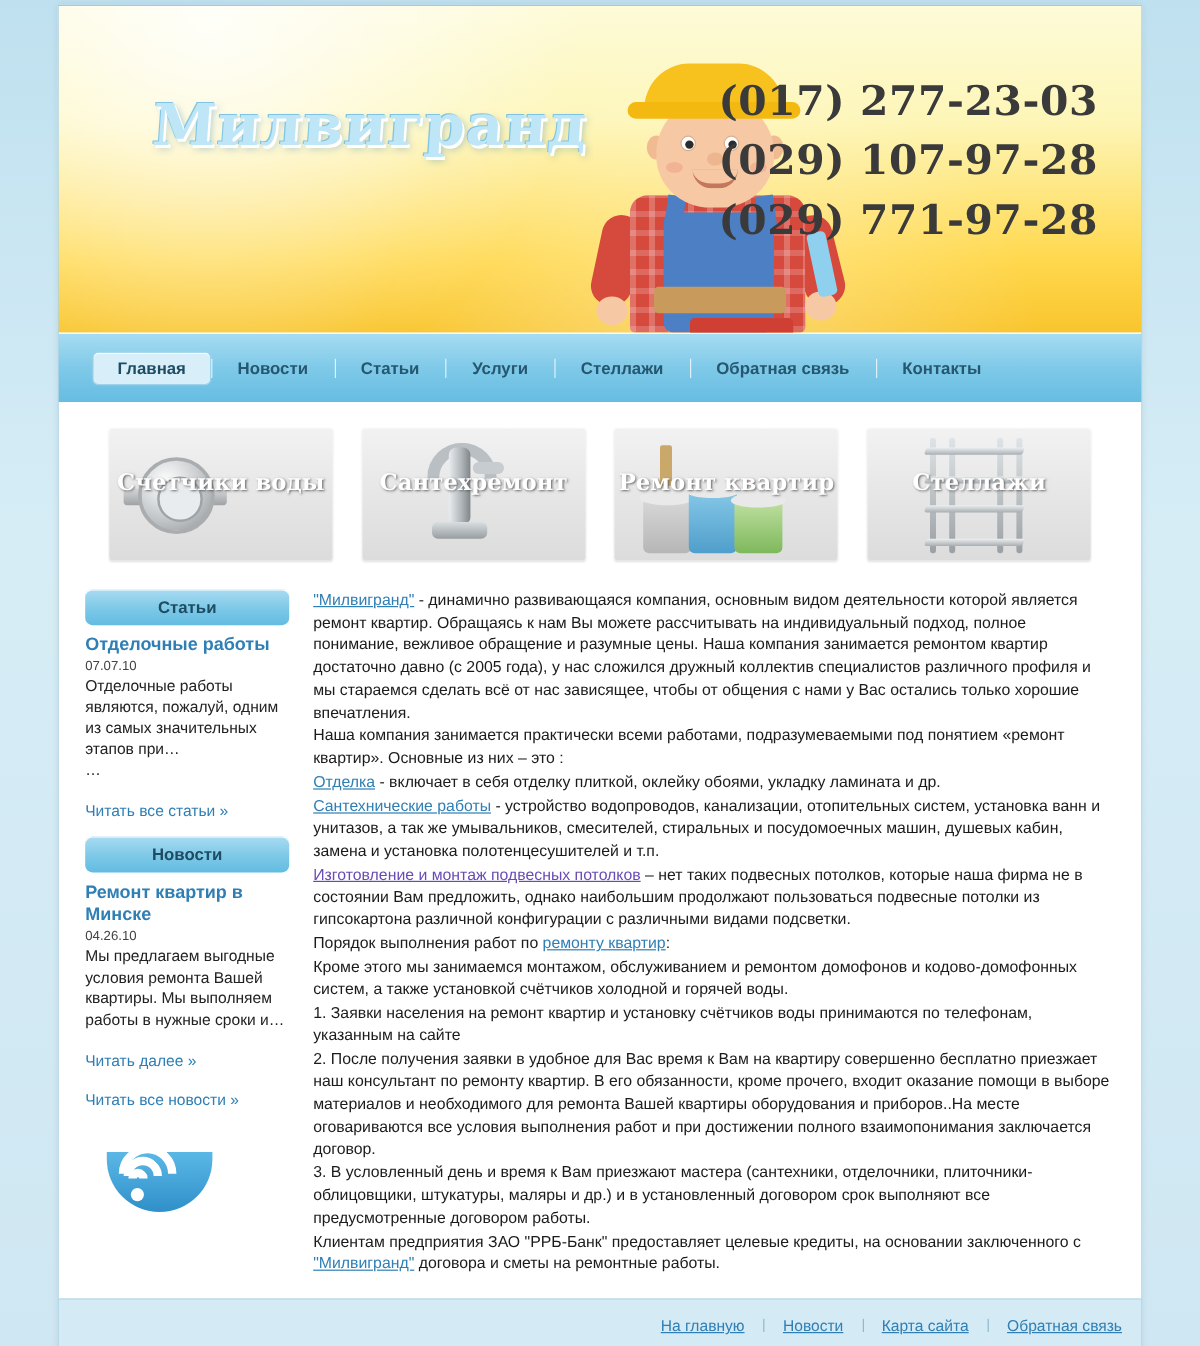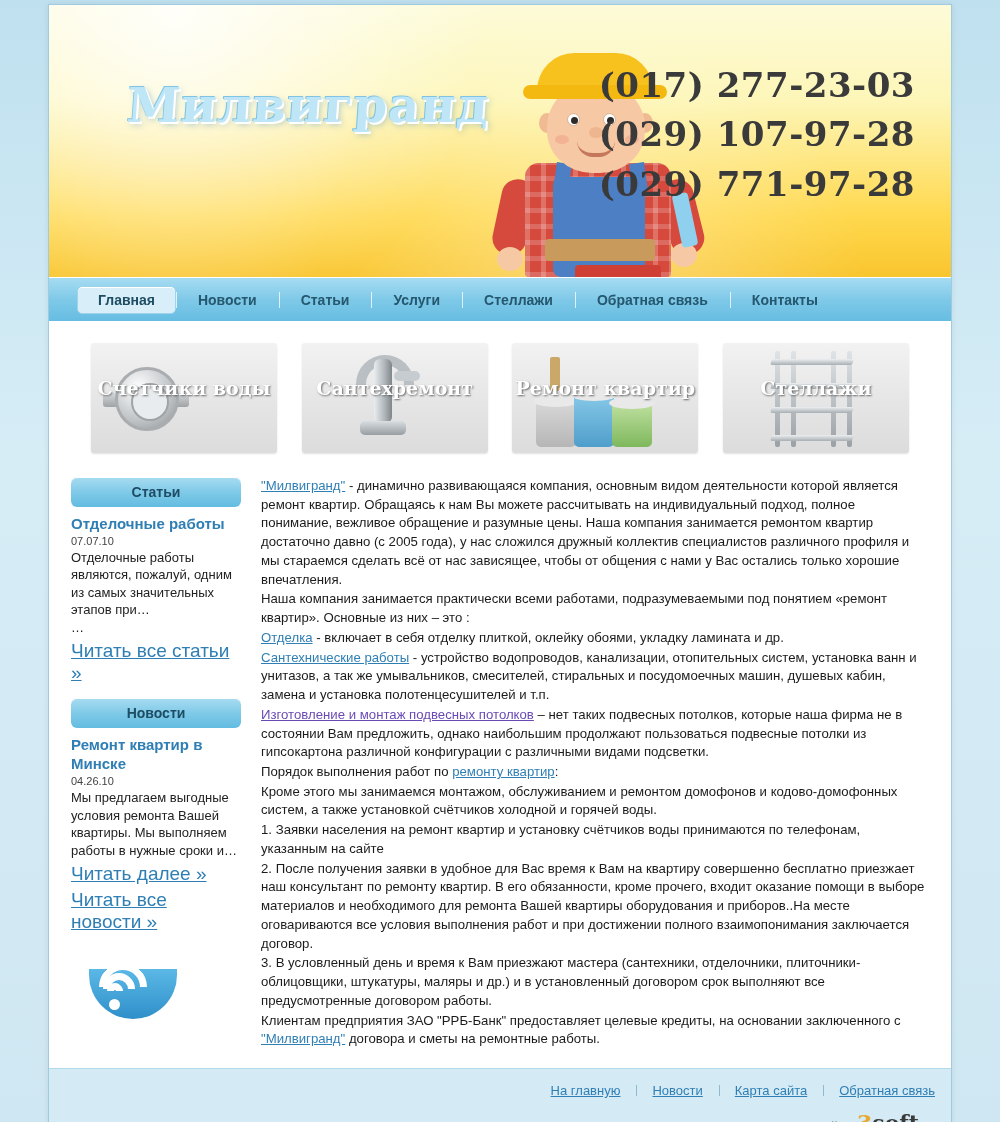--- a/index.html
+++ b/index.html
@@ -98,21 +98,21 @@
   .w-hand.l{left:18px; top:196px;} .w-hand.r{left:192px; top:192px;}
   .w-tool{position:absolute; left:198px; top:142px; width:16px;height:54px;background:#8fd0ef;border-radius:4px; transform:rotate(-12deg);}
   .w-belt{position:absolute; left:66px; top:188px; width:110px; height:22px; background:#c89b5d; border-radius:4px;}
   .w-plaid{position:absolute; left:46px; top:112px; width:146px;height:114px; border-radius:14px 14px 4px 4px;
     background-image: repeating-linear-gradient(90deg, rgba(255,255,255,.22) 0 5px, rgba(255,255,255,0) 5px 16px),
                       repeating-linear-gradient(0deg, rgba(255,255,255,.18) 0 5px, rgba(255,255,255,0) 5px 16px);}
   .w-case{position:absolute; left:96px; top:214px; width:86px; height:16px; background:#cf3f33; border-radius:4px;}
 
   
   .nav {
-    height: 44px;
+    height: 58px;
     background: linear-gradient(180deg,#a6dcf2 0%, #7fc9e8 50%, #66bde2 100%);
     border-top: 1px solid #ffffff;
     display: flex;
     align-items: center;
     padding: 0 28px;
   }
   .nav-item {
     position: relative;
     font-size: 14px;
     color: #25576e;
@@ -217,25 +217,24 @@
     font-weight: bold;
     font-size: 15px;
     line-height: 1.25;
     margin-bottom: 1px;
     cursor: pointer;
   }
   .side-date { font-size: 11px; color: #444; margin-bottom: 2px; }
   .side-text { font-size: 13px; color: #222; line-height: 1.35; }
   .side-link {
     display: block;
-    font-size: 19px;
+    font-size: 13px;
     color: #2f7fb5;
-    text-decoration: underline;
     cursor: pointer;
-    margin-top: 4px;
+    margin-top: 18px;
   }
   .rss { margin: 14px 0 0 18px; width: 90px; height: 74px; position: relative; }
   .rss-bowl{position:absolute; left:0; top:22px; width:88px;height:50px; background:linear-gradient(180deg,#5bb8e6,#2f8fc9); border-radius:0 0 44px 44px;}
   .rss-w{position:absolute; border:7px solid #ffffff; border-radius:50%; border-right-color:transparent; border-bottom-color:transparent; transform:rotate(45deg);}
   .rss-w.w1{left:18px; top:36px; width:16px;height:16px;}
   .rss-w.w2{left:14px; top:26px; width:32px;height:32px;}
   .rss-w.w3{left:10px; top:16px; width:48px;height:48px;}
   .rss-dot{position:absolute; left:20px; top:52px; width:11px;height:11px;background:#fff;border-radius:50%;}
 
   .main {

